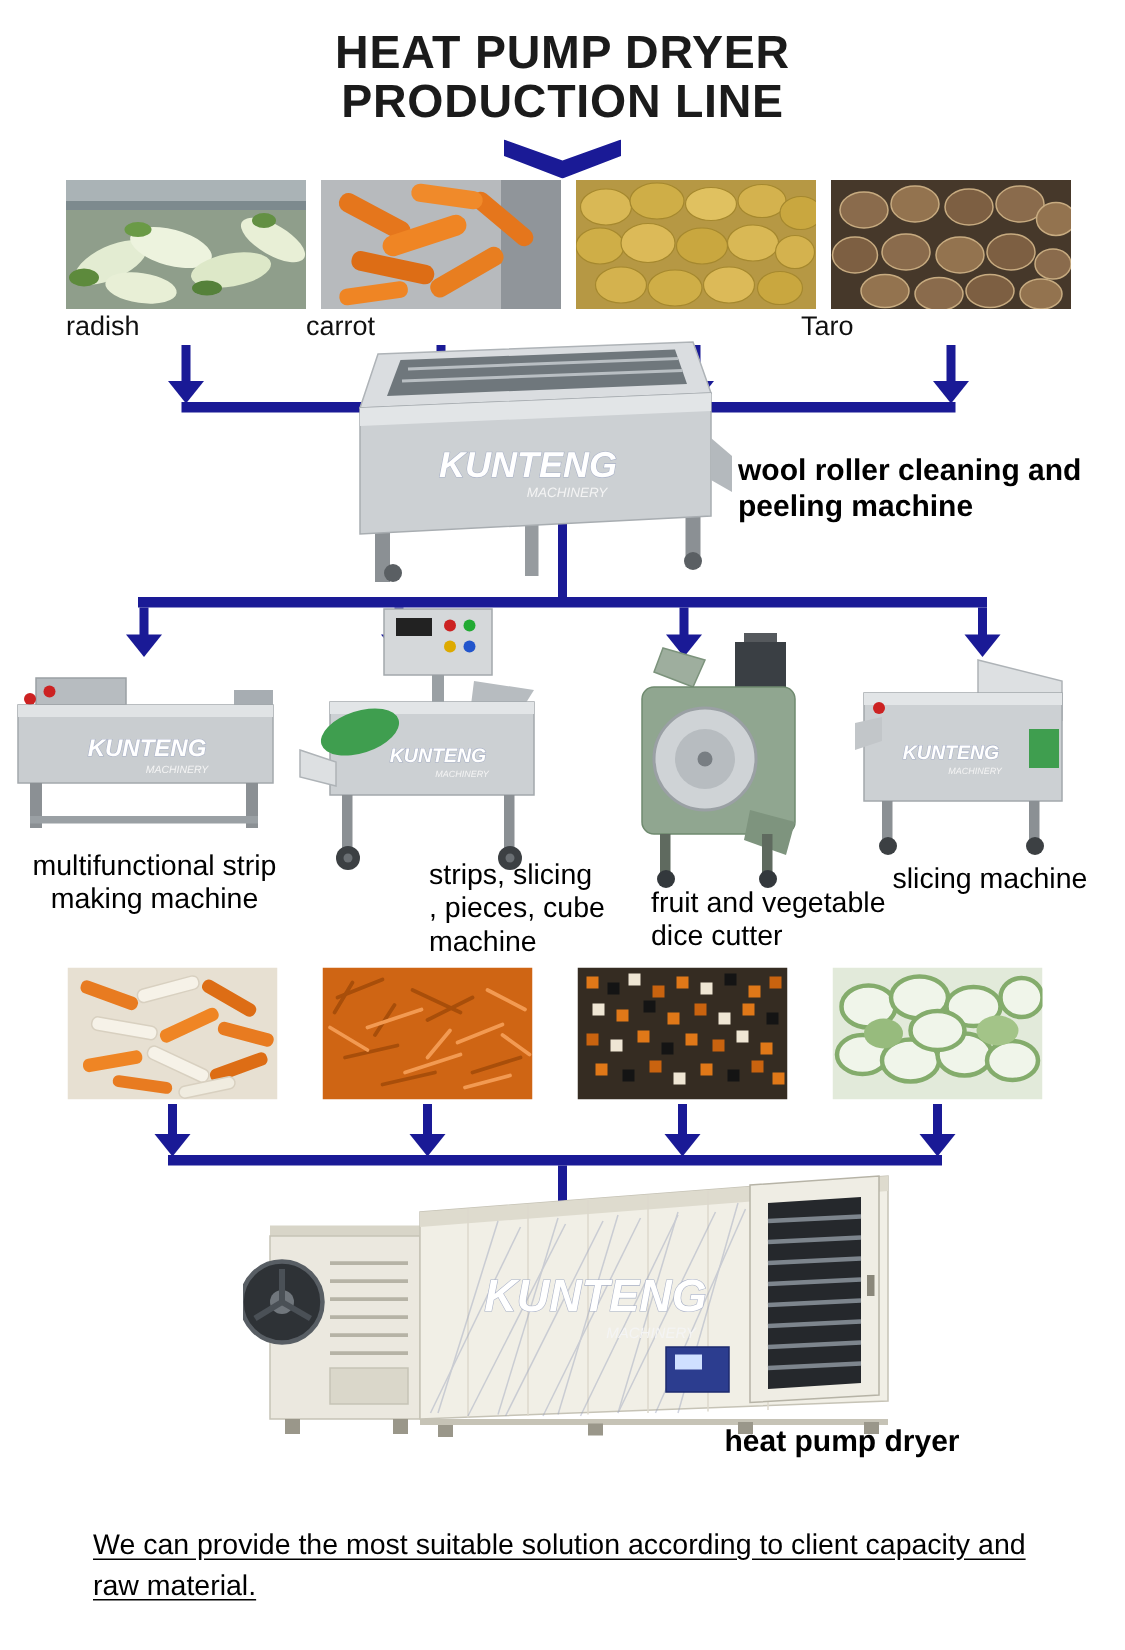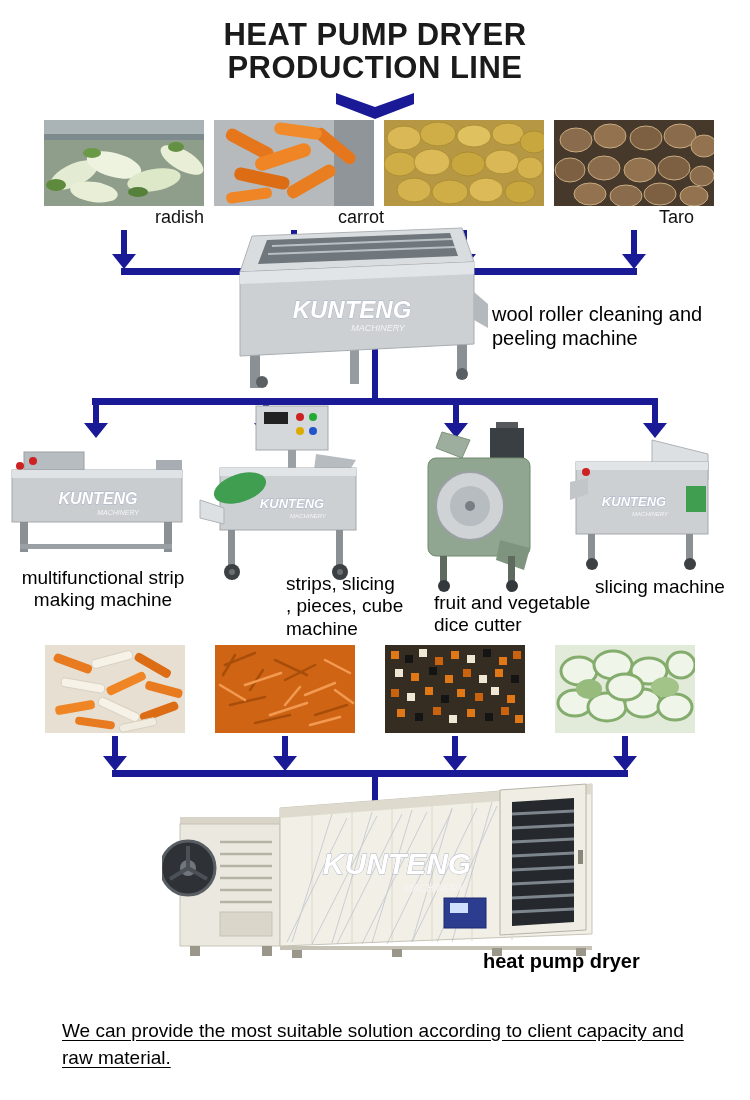--- a/index.html
+++ b/index.html
@@ -6,29 +6,29 @@
   * { margin:0; padding:0; box-sizing:border-box; }
   body { background:#fff; font-family:"Liberation Sans", sans-serif; }
   .page { position:relative; width:750px; height:1100px; background:#fff; overflow:hidden; margin:0 auto; }
   .title { position:absolute; top:18px; left:0; width:100%; text-align:center;
            font-weight:bold; font-size:31px; line-height:1.08; color:#1b1b1b; letter-spacing:.5px; }
   .chev { position:absolute; left:336px; top:93px; width:78px; height:26px; }
   .photo { position:absolute; top:120px; width:160px; height:86px; }
   .photo svg, .mimg svg { display:block; width:100%; height:100%; }
   .photo2 { position:absolute; top:645px; width:140px; height:88px; }
   .photo2 svg { display:block; width:100%; height:100%; }
-  .mat-label { position:absolute; top:207px; width:160px; text-align:right; font-size:18px; color:#101010; }
+  .mat-label { position:absolute; top:207px; width:160px; text-align:left; font-size:18px; color:#101010; }
   .stem { position:absolute; width:6px; background:var(--arrow); z-index:0; }
   .hbar { position:absolute; height:7px; background:var(--arrow); z-index:0; }
   .ahead { position:absolute; width:0; height:0; border-left:12px solid transparent;
            border-right:12px solid transparent; border-top:15px solid var(--arrow); z-index:0; }
   .mimg { position:absolute; z-index:1; }
   .caption { position:absolute; font-size:19px; color:#000; white-space:pre-line; line-height:1.18; z-index:2; }
   .cap-center { text-align:center; }
-  .washer-cap { font-size:20px; }
+  .washer-cap { font-size:20px;font-weight:bold; }
   .dryer-cap { font-weight:bold; font-size:20px; }
   .footer { position:absolute; left:62px; top:1018px; width:652px; font-size:19px; font-weight:normal;
             color:#000; text-decoration:underline; text-underline-offset:3px; line-height:1.4; }
   svg text.brand { font-family:"Liberation Sans", sans-serif; font-style:italic; font-weight:bold;
                    fill:#ffffff; stroke:#aab2c8; stroke-width:.8; paint-order:stroke; }
   svg text.brand-sub { font-family:"Liberation Sans", sans-serif; font-style:italic; fill:#f4f4f4; }
 </style>
 </head>
 <body>
 
@@ -108,21 +108,21 @@
           <ellipse cx="148" cy="56" rx="12" ry="10" fill="#8a6b4c"></ellipse>
         <ellipse cx="36" cy="74" rx="16" ry="11" fill="#93734f"></ellipse>
           <ellipse cx="72" cy="76" rx="16" ry="11" fill="#8a6b4c"></ellipse>
         <ellipse cx="106" cy="74" rx="16" ry="11" fill="#7d5f42"></ellipse>
           <ellipse cx="140" cy="76" rx="14" ry="10" fill="#93734f"></ellipse>
       </g>
     </svg>
   </div>
 
   <div class="mat-label" style="left:44px">radish</div>
-  <div class="mat-label" style="left:224px">carrot</div>
+  <div class="mat-label" style="left:204px">carrot</div>
   <div class="mat-label" style="left:534px">Taro</div>
 
   <div class="stem" style="left:121px;top:230px;height:26px"></div>
   <div class="ahead" style="left:112px;top:254px"></div>
   <div class="stem" style="left:291px;top:230px;height:26px"></div>
   <div class="ahead" style="left:282px;top:254px"></div>
   <div class="stem" style="left:461px;top:230px;height:26px"></div>
   <div class="ahead" style="left:452px;top:254px"></div>
   <div class="stem" style="left:631px;top:230px;height:26px"></div>
   <div class="ahead" style="left:622px;top:254px"></div>

